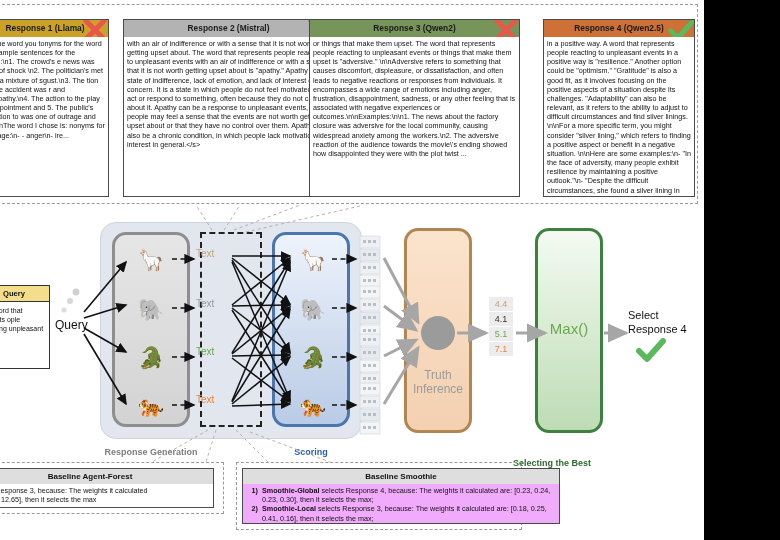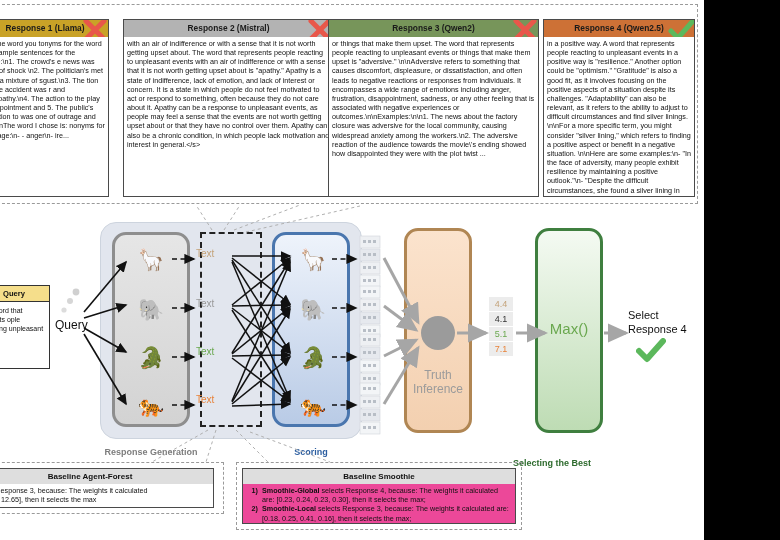--- a/index.html
+++ b/index.html
@@ -13,21 +13,21 @@
   .resp-card{position:absolute;top:14px;height:178px;background:#fff;
              border:1.5px solid #4a4a4a;box-sizing:border-box;overflow:hidden;}
   .resp-head{position:relative;height:17px;line-height:17px;text-align:center;
              font-size:8.4px;font-weight:bold;color:#1a1a1a;overflow:hidden;}
   .resp-body{padding:2px 3px 0 3px;font-size:7.2px;line-height:9.15px;color:#111;
              text-align:left;overflow:hidden;height:158px;}
   .mark{position:absolute;right:-2px;top:-5px;width:30px;height:30px;}
 
   #c1{left:-12px;width:128px;}
   #c2{left:120px;width:211px;margin-left:10px;}
-  #c3{left:335px;width:211px;}
+  #c3{left:316px;width:211px;}
   #c4{left:550px;width:152px;}
 
   
   #query-box{position:absolute;left:-22px;top:285px;width:72px;height:84px;
              background:#fff;border:1px solid #333;box-sizing:border-box;}
   #query-head{height:15px;line-height:15px;background:#f5de8b;text-align:center;
               font-size:7.6px;font-weight:bold;color:#111;border-bottom:1px solid #333;}
   #query-text{padding:4px 3px;font-size:7px;line-height:9px;color:#111;}
   #query-label{position:absolute;left:55px;top:318px;font-size:12px;color:#111;}
 
@@ -80,21 +80,21 @@
   #gen-cap{left:90px;top:447px;width:122px;text-align:center;color:#7d7d7d;}
   #score-cap{left:272px;top:447px;width:78px;text-align:center;color:#2c5ea0;}
 
   
   #bl1-outer{position:absolute;left:-28px;top:462px;width:252px;height:52px;
              border:1.2px dashed #9a9a9a;box-sizing:border-box;}
   #bl1{position:absolute;left:-34px;top:468px;width:248px;height:40px;background:#fff;
        border:1.5px solid #4a4a4a;box-sizing:border-box;overflow:hidden;}
   #bl2-outer{position:absolute;left:236px;top:462px;width:286px;height:68px;
              border:1.2px dashed #9a9a9a;box-sizing:border-box;}
-  #bl2{position:absolute;left:242px;top:468px;width:274px;height:56px;background:#ec4899;
+  #bl2{position:absolute;left:242px;top:468px;width:318px;height:56px;background:#f0abfc;
        border:1.5px solid #4a4a4a;box-sizing:border-box;overflow:hidden;}
   .bl-head{height:15px;line-height:15px;background:#dedede;text-align:center;
            font-size:8px;font-weight:bold;color:#111;}
   .bl-body{padding:2px 4px;font-size:7.2px;line-height:9.2px;color:#111;}
   .bl-row{display:flex;gap:4px;}
   .bl-num{font-weight:bold;width:11px;text-align:right;flex:none;}
   .bl-txt{flex:1;}
   b{font-weight:bold;}
 </style>
 </head>

